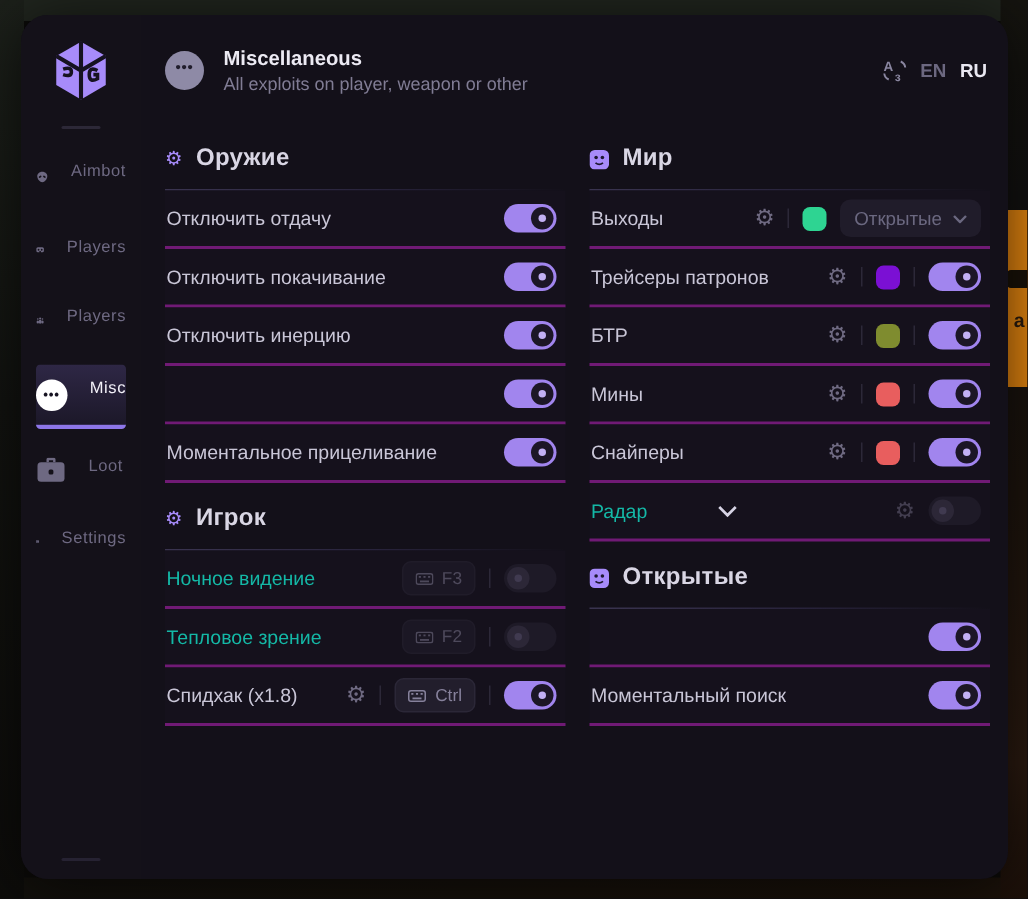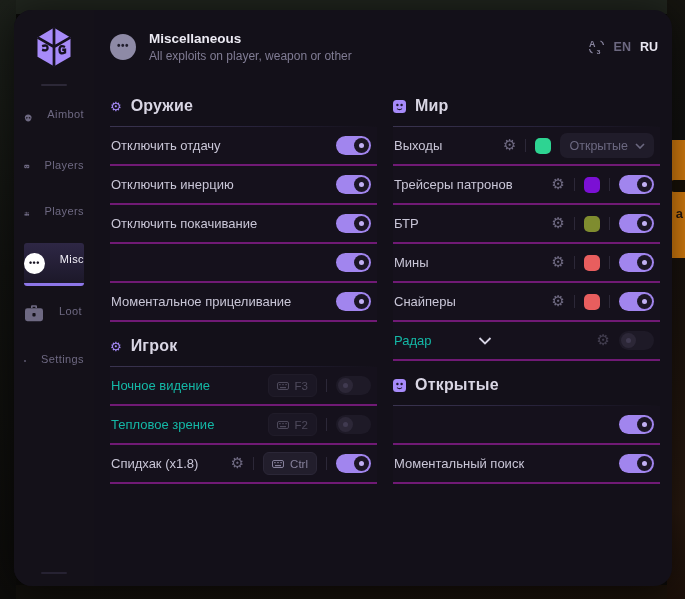--- a/index.html
+++ b/index.html
@@ -209,28 +209,28 @@
           <div class="panel-divider"></div>
 
           <div class="row">
             <span class="row-label">Отключить отдачу</span>
             <span class="row-spacer"></span>
             <span class="ctrl toggle on">
                 <span class="knob"></span>
               </span>
           </div>
           <div class="row">
+            <span class="row-label">Отключить покачивание</span>
+            <span class="row-spacer"></span>
+            <span class="ctrl toggle on">
+                <span class="knob"></span>
+              </span>
+          </div>
+          <div class="row">
             <span class="row-label">Отключить инерцию</span>
-            <span class="row-spacer"></span>
-            <span class="ctrl toggle on">
-                <span class="knob"></span>
-              </span>
-          </div>
-          <div class="row">
-            <span class="row-label">Отключить покачивание</span>
             <span class="row-spacer"></span>
             <span class="ctrl toggle on">
                 <span class="knob"></span>
               </span>
           </div>
           <div class="row">
             <span class="row-spacer"></span>
             <span class="ctrl toggle on">
                 <span class="knob"></span>
               </span>

